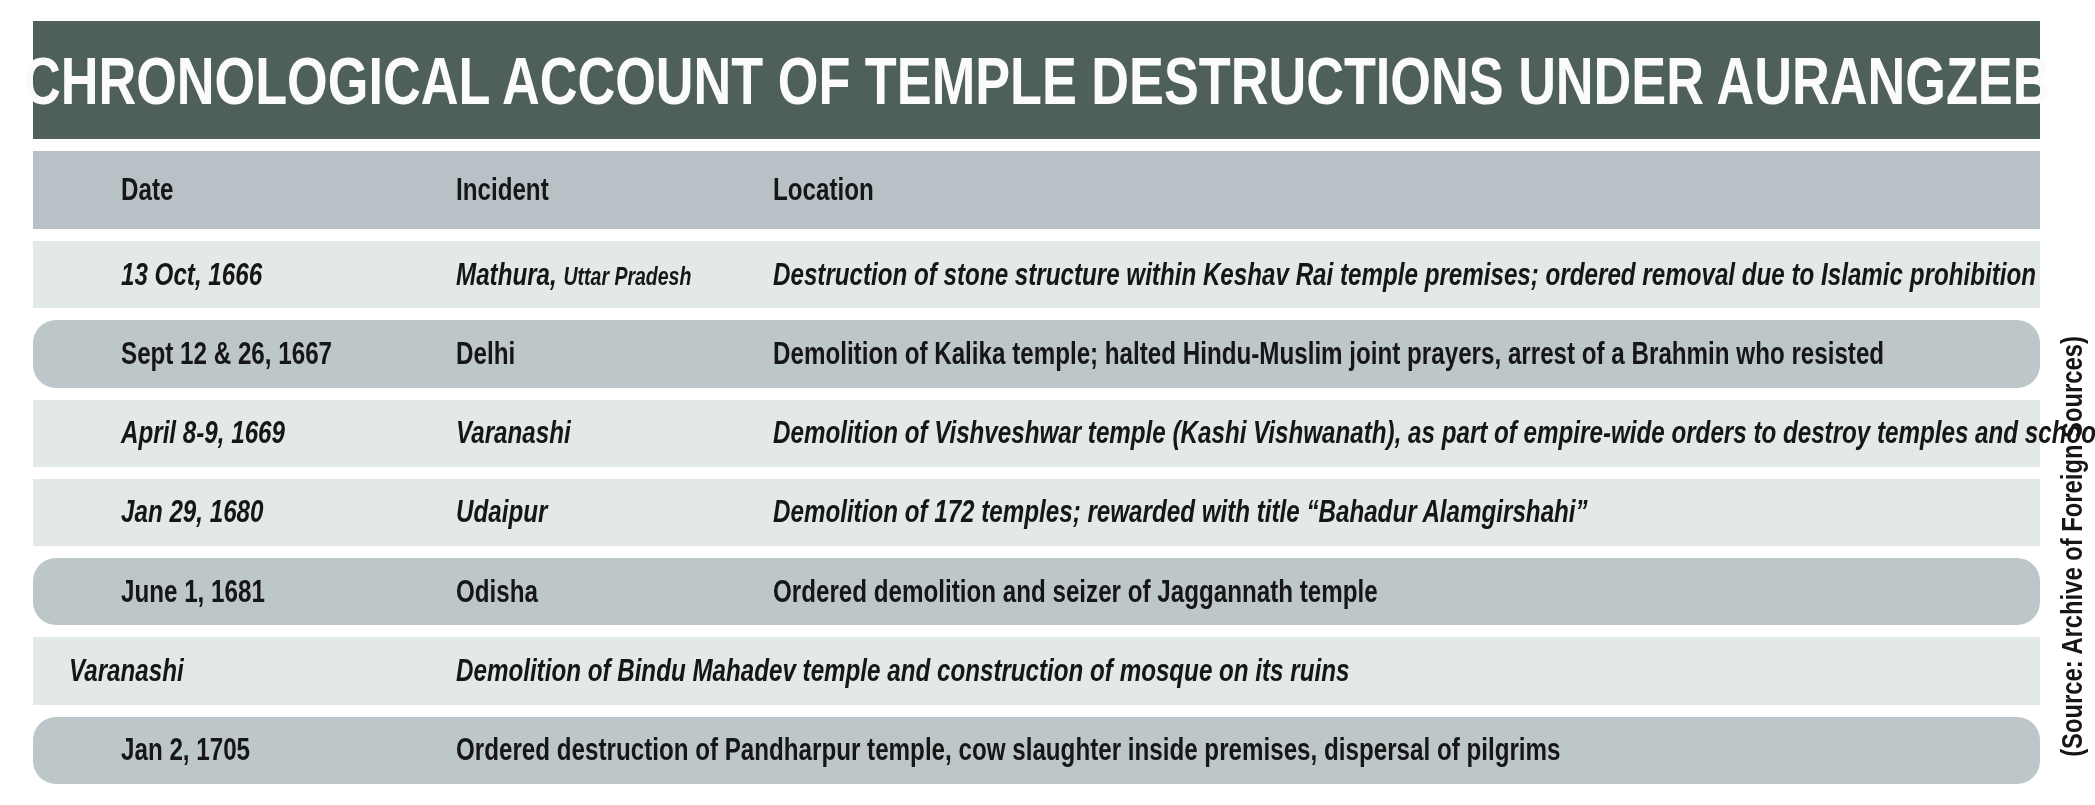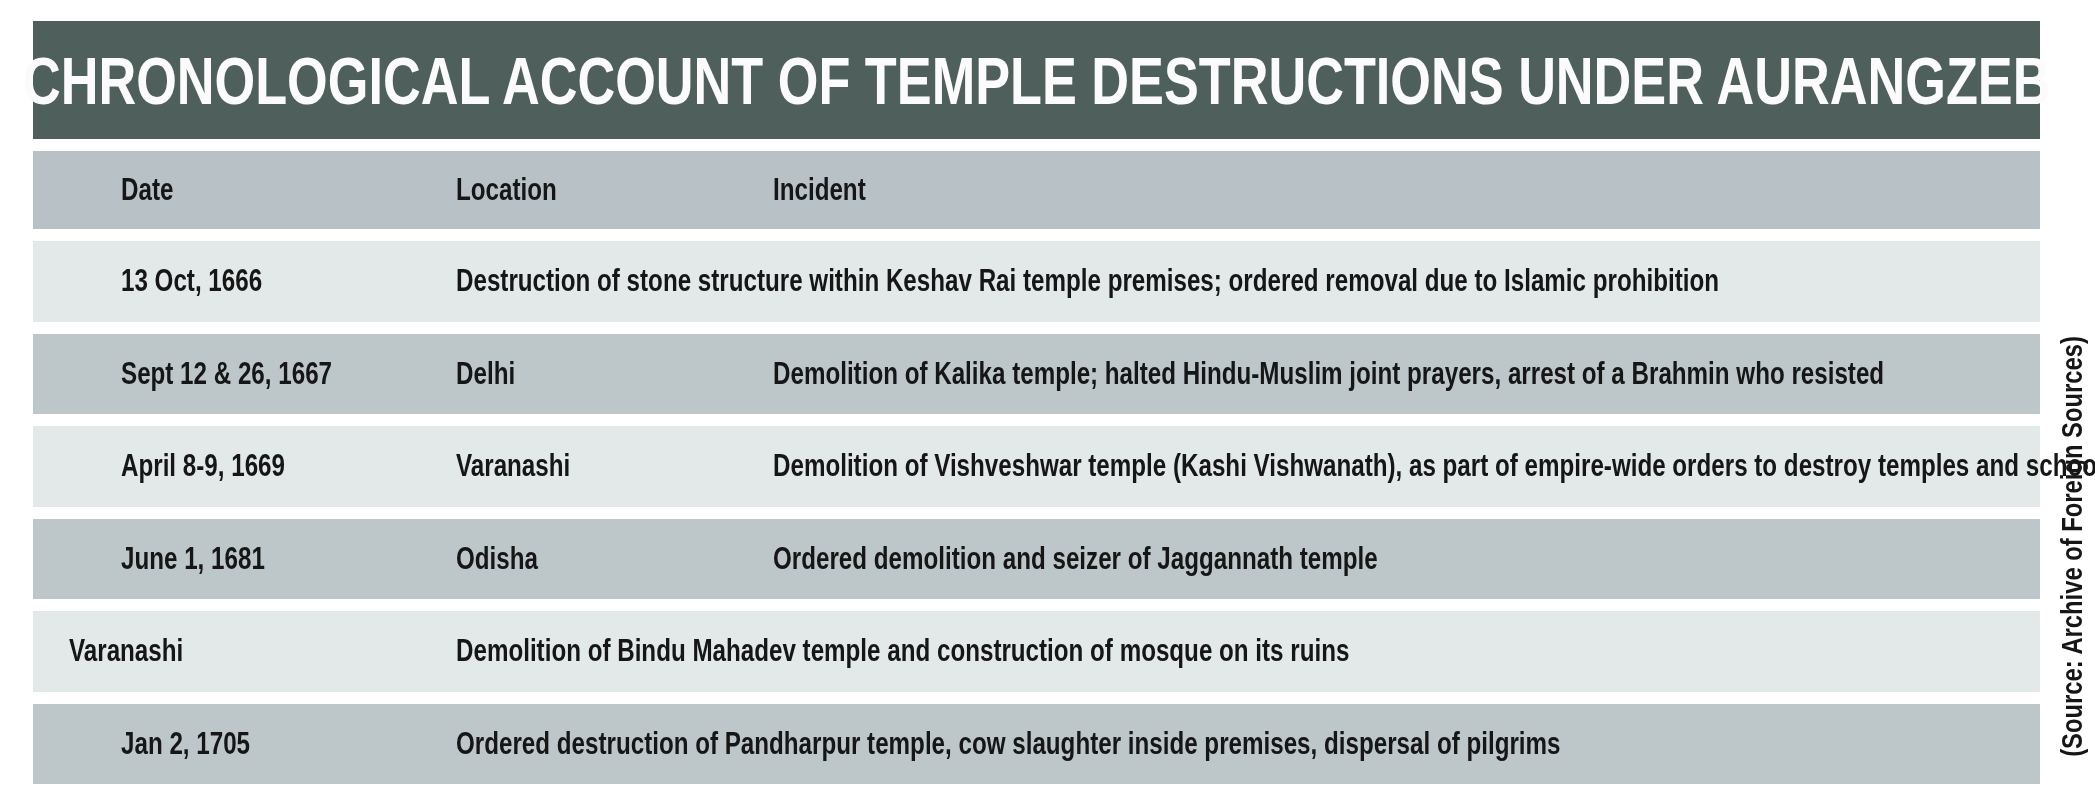--- a/index.html
+++ b/index.html
@@ -52,22 +52,22 @@
     align-items:center;
     padding-left:36px;
   }
   .header-row{
     flex:0 0 78px;
     background:var(--header-bg);
   }
   .data-row{
     flex:1 1 auto;
   }
-  .row-light{background:var(--row-light);}
-  .row-dark{background:var(--row-dark);}
+  .row-light{background:var(--row-light);font-style:italic;}
+  .row-dark{background:var(--row-dark);border-radius:23px;}
   .cell{
     overflow:visible;
     white-space:nowrap;
     font-weight:bold;
     font-size:31px;
   }
   .cell-date{padding-left:52px;}
   .cond{
     display:inline-block;
     transform:scaleX(0.78);
@@ -95,42 +95,48 @@
 <body>
 
 <div class="table-wrap">
 
   <div class="title-band">
     <span class="cond page-title">CHRONOLOGICAL ACCOUNT OF TEMPLE DESTRUCTIONS UNDER AURANGZEB</span>
   </div>
 
   <div class="grid-row header-row">
     <div class="cell cell-date"><span class="cond header-label">Date</span></div>
+    <div class="cell"><span class="cond header-label">Incident</span></div>
     <div class="cell"><span class="cond header-label">Location</span></div>
-    <div class="cell"><span class="cond header-label">Incident</span></div>
   </div>
 
   <div class="grid-row data-row row-light">
     <div class="cell cell-date"><span class="cond">13 Oct, 1666</span></div>
+    <div class="cell"><span class="cond"><span>Mathura,</span> <span class="loc-sub">Uttar Pradesh</span></span></div>
     <div class="cell"><span class="cond">Destruction of stone structure within Keshav Rai temple premises; ordered removal due to Islamic prohibition</span></div>
   </div>
 
   <div class="grid-row data-row row-dark">
     <div class="cell cell-date"><span class="cond">Sept 12 &amp; 26, 1667</span></div>
     <div class="cell"><span class="cond"><span>Delhi</span> <span class="loc-sub"></span></span></div>
     <div class="cell"><span class="cond">Demolition of Kalika temple; halted Hindu-Muslim joint prayers, arrest of a Brahmin who resisted</span></div>
   </div>
 
   <div class="grid-row data-row row-light">
     <div class="cell cell-date"><span class="cond">April 8-9, 1669</span></div>
     <div class="cell"><span class="cond"><span>Varanashi</span> <span class="loc-sub"></span></span></div>
     <div class="cell"><span class="cond">Demolition of Vishveshwar temple (Kashi Vishwanath), as part of empire-wide orders to destroy temples and school</span></div>
   </div>
 
 
+  <div class="grid-row data-row row-light">
+    <div class="cell cell-date"><span class="cond">Jan 29, 1680</span></div>
+    <div class="cell"><span class="cond"><span>Udaipur</span> <span class="loc-sub"></span></span></div>
+    <div class="cell"><span class="cond">Demolition of 172 temples; rewarded with title “Bahadur Alamgirshahi”</span></div>
+  </div>
 
   <div class="grid-row data-row row-dark">
     <div class="cell cell-date"><span class="cond">June 1, 1681</span></div>
     <div class="cell"><span class="cond"><span>Odisha</span> <span class="loc-sub"></span></span></div>
     <div class="cell"><span class="cond">Ordered demolition and seizer of Jaggannath temple</span></div>
   </div>
 
   <div class="grid-row data-row row-light">
     <div class="cell"><span class="cond"><span>Varanashi</span> <span class="loc-sub"></span></span></div>
     <div class="cell"><span class="cond">Demolition of Bindu Mahadev temple and construction of mosque on its ruins</span></div>

